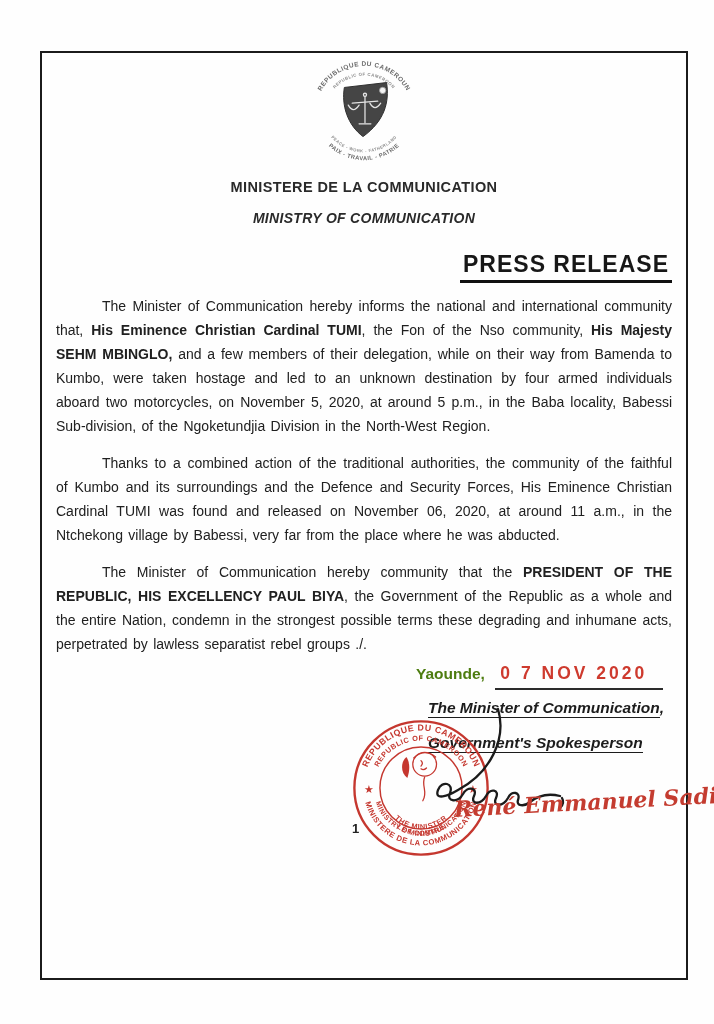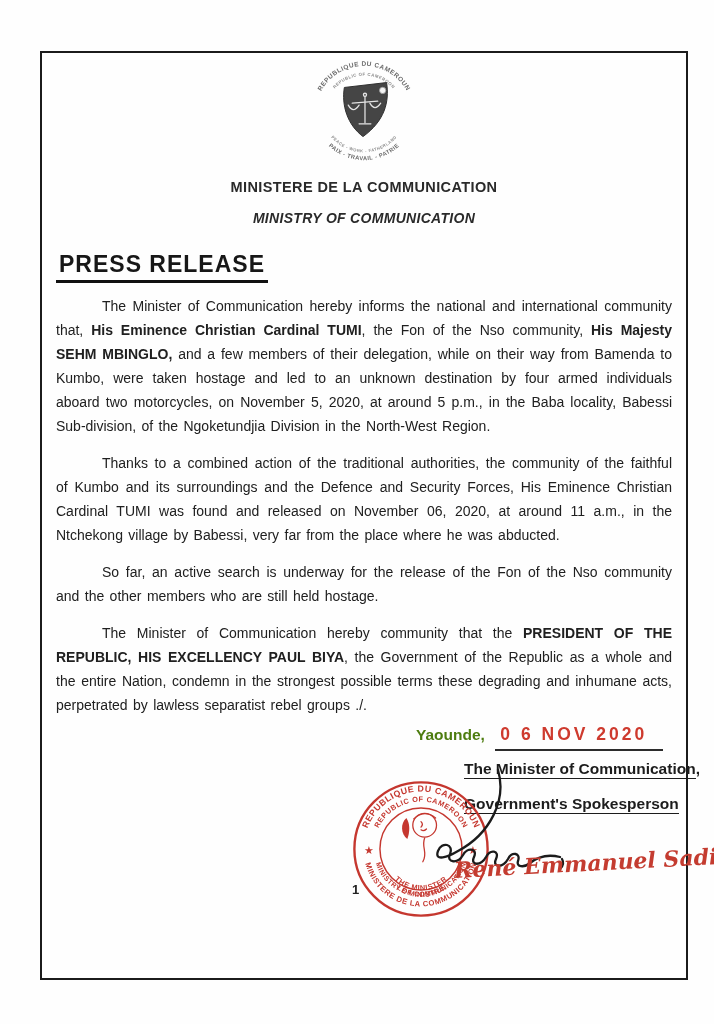--- a/index.html
+++ b/index.html
@@ -23,21 +23,21 @@
   .emblem-wrap { text-align:center; }
   .emblem { display:block; margin:0 auto; }
   .ministry-fr {
     margin-top: 11px; text-align:center;
     font-size: 14.5px; font-weight: 700; letter-spacing: .4px; color:#2a2a2a;
   }
   .ministry-en {
     margin-top: 15px; text-align:center;
     font-size: 14px; font-weight: 700; font-style: italic; letter-spacing:.3px; color:#2a2a2a;
   }
-  .title-row { margin-top: 25px; text-align:left; }
+  .title-row { margin-top: 25px; text-align:right; }
   .title {
     display:inline-block;
     font-size: 23px; font-weight: 800; letter-spacing: 1px;
     border-bottom: 3px solid #111;
     padding: 0 3px 2px 3px;
     color:#171717;
   }
   .body-text {
     margin-top: 11px;
     font-size: 14px; line-height: 24px;
@@ -55,21 +55,21 @@
     border-bottom: 2px solid #2c2c2c;
     padding: 0 16px 4px 5px;
     margin-left: 6px;
   }
   .date-stamp {
     font-size: 17.5px; font-weight: 700; letter-spacing: 3px;
     color: #ce3a2e;
   }
   .sig-title, .sig-role {
     position:absolute; left: 372px; white-space:nowrap;
-    font-size: 15.5px; font-weight: 700; color:#1c1c1c;margin-left:36px;
+    font-size: 15.5px; font-weight: 700; font-style: italic; color:#1c1c1c;
   }
   .sig-title { top: 36px; }
   .sig-role  { top: 71px; }
   .u { border-bottom: 1.8px solid #1c1c1c; padding-bottom: 1px; }
   .stamp-wrap { position:absolute; left: 292px; top: 52px; width:146px; height:146px; }
   .sig-stroke-wrap { position:absolute; left: 272px; top: 34px; width:300px; height:120px; pointer-events:none; }
   .sig-name {
     position:absolute; left: 398px; top: 126px;
     font-family: "DejaVu Serif", serif;
     font-style: italic; font-weight: 700;
@@ -128,29 +128,28 @@
     <div class="ministry-fr">MINISTERE DE LA COMMUNICATION</div>
     <div class="ministry-en">MINISTRY OF COMMUNICATION</div>
 
     <div class="title-row">
       <span class="title">PRESS RELEASE</span>
     </div>
 
     <div class="body-text">
       <p><span>The Minister of Communication hereby informs the national and international community that, </span><span class="b">His Eminence Christian Cardinal TUMI</span><span>, the Fon of the Nso community, </span><span class="b">His Majesty SEHM MBINGLO,</span><span> and a few members of their delegation, while on their way from Bamenda to Kumbo, were taken hostage and led to an unknown destination by four armed individuals aboard two motorcycles, on November 5, 2020, at around 5 p.m., in the Baba locality, Babessi Sub-division, of the Ngoketundjia Division in the North-West Region.</span></p>
       <p><span>Thanks to a combined action of the traditional authorities, the community of the faithful of Kumbo and its surroundings and the Defence and Security Forces, His Eminence Christian Cardinal TUMI was found and released on November 06, 2020, at around 11 a.m., in the Ntchekong village by Babessi, very far from the place where he was abducted.</span></p>
-      <p><span>So far, an active search is underway for the release of the Fon of the Nso community and the other members who are still held hostage.</span></p>
       <p><span>The Minister of Communication hereby community that the </span><span class="b">PRESIDENT OF THE REPUBLIC, HIS EXCELLENCY PAUL BIYA</span><span>, the Government of the Republic as a whole and the entire Nation, condemn in the strongest possible terms these degrading and inhumane acts, perpetrated by lawless separatist rebel groups ./.</span></p>
     </div>
 
     <div class="sig-area">
 
       <div class="date-line">
         <span class="place">Yaounde,</span>
-        <span class="date-stamp-wrap"><span class="date-stamp">0 6 NOV 2020</span></span>
+        <span class="date-stamp-wrap"><span class="date-stamp">0 7 NOV 2020</span></span>
       </div>
 
       <div class="sig-title"><span class="u">The Minister of Communication</span><span>,</span></div>
       <div class="sig-role"><span class="u">Government's Spokesperson</span></div>
 
       <div class="stamp-wrap">
         <svg width="146" height="146" viewBox="0 0 160 160">
           <defs>
             <path id="st-top-out" d="M 17 80 A 63 63 0 0 1 143 80"></path>
             <path id="st-top-in" d="M 28 80 A 52 52 0 0 1 132 80"></path>

